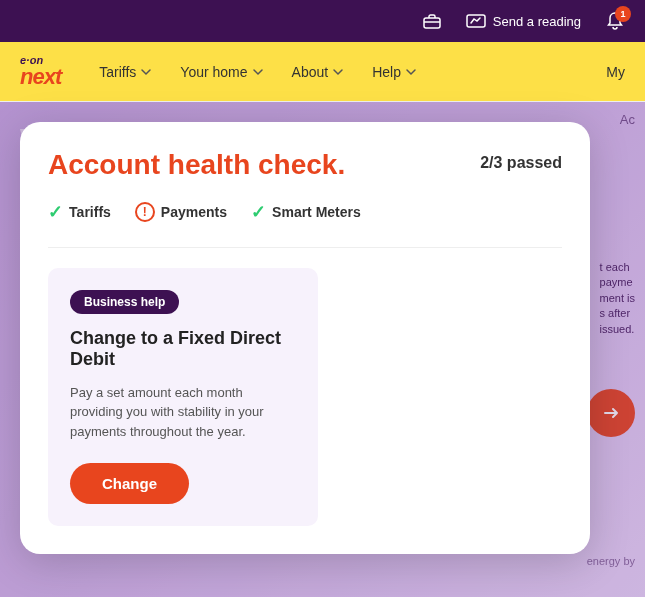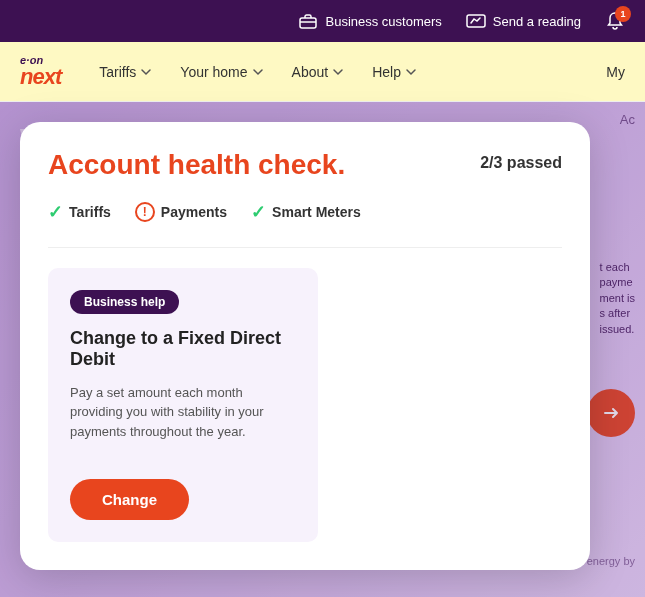--- a/index.html
+++ b/index.html
@@ -33,21 +33,21 @@
     .top-bar-icon {
       width: 20px;
       height: 20px;
       display: flex;
       align-items: center;
       justify-content: center;
     }
 
     
     .nav-bar {
-      background: #fef9c3;
+      background: #fde047;
       height: 60px;
       display: flex;
       align-items: center;
       padding: 0 20px;
       gap: 28px;
       border-bottom: 1px solid #eee;
     }
     .logo {
       display: flex;
       flex-direction: column;
@@ -231,21 +231,21 @@
       font-size: 18px;
       font-weight: 900;
       color: #222;
       margin-bottom: 12px;
       line-height: 1.2;
     }
     .card-desc {
       font-size: 13px;
       color: #555;
       line-height: 1.5;
-      margin-bottom: 38px;
+      margin-bottom: 22px;
     }
     .switch-btn {
       background: #e8451e;
       color: white;
       border: none;
       border-radius: 24px;
       padding: 12px 32px;
       font-size: 15px;
       font-weight: 700;
       cursor: pointer;
@@ -287,21 +287,20 @@
 
 <div class="top-bar">
   <div class="top-bar-item">
     <div class="top-bar-icon">
       <svg width="18" height="16" viewBox="0 0 18 16" fill="none">
         <rect x="1" y="5" width="16" height="10" rx="2" stroke="white" stroke-width="1.5" fill="none"></rect>
         <path d="M6 5V3.5C6 2.7 6.7 2 7.5 2h3C11.3 2 12 2.7 12 3.5V5" stroke="white" stroke-width="1.5" fill="none"></path>
         <line x1="1" y1="9" x2="17" y2="9" stroke="white" stroke-width="1.5"></line>
       </svg>
     </div>
-    <span>Business customers</span>
   </div>
   <div class="top-bar-item">
     <div class="top-bar-icon">
       <svg width="20" height="16" viewBox="0 0 20 16" fill="none">
         <rect x="1" y="2" width="18" height="12" rx="2" stroke="white" stroke-width="1.5" fill="none"></rect>
         <path d="M5 10 L8 6 L11 8 L14 5" stroke="white" stroke-width="1.5" stroke-linecap="round"></path>
       </svg>
     </div>
     <span>Send a reading</span>
   </div>

